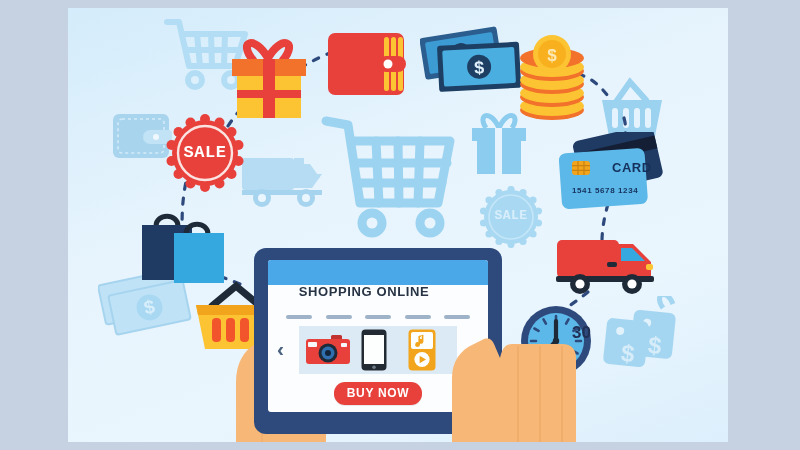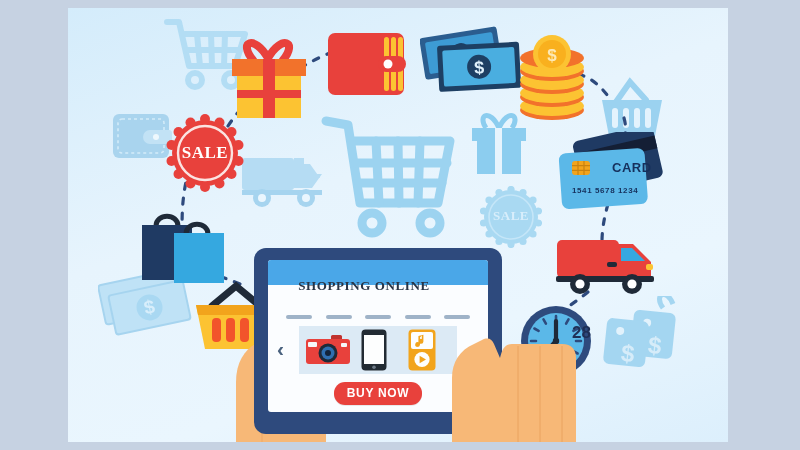--- a/index.html
+++ b/index.html
@@ -16,21 +16,21 @@
     overflow:hidden;
     background:linear-gradient(160deg,#d4ecfb 0%,#e7f4fd 40%,#eaf6fe 70%,#dceffc 100%);
   }
   .abs{position:absolute;}
 
   
   .ic{position:absolute;display:block;}
 
   
   .sale-txt{
-    font-family:Liberation Serif, serif;
+    font-family:Liberation Mono, monospace;
     font-weight:bold;color:#fff;letter-spacing:.5px;
   }
   .tablet-title{
     font-family:"Liberation Sans", sans-serif;
     font-weight:bold;color:#283445;letter-spacing:.6px;
     font-size:13px;text-align:center;white-space:nowrap;
   }
   .buy-btn{
     font-family:"Liberation Sans", sans-serif;
     font-weight:bold;color:#fff;font-size:12px;letter-spacing:.7px;
@@ -282,21 +282,21 @@
           <path d="M38 16 V21 M38 61 V66 M13 41 H18 M58 41 H63"></path>
           <path d="M50.5 19.4 l-2.4 4.2 M25.5 62.6 l2.4 -4.2 M59.6 53.5 l-4.2 -2.4 M16.4 28.5 l4.2 2.4"></path>
           <path d="M59.6 28.5 l-4.2 2.4 M16.4 53.5 l4.2 -2.4 M50.5 62.6 l-2.4 -4.2 M25.5 19.4 l2.4 4.2"></path>
         </g>
         <g stroke="#1f2a38" stroke-width="4.2" stroke-linecap="round">
           <path d="M38 41 V21"></path>
           <path d="M38 41 L25 55"></path>
         </g>
         <circle cx="38" cy="41" r="3.2" fill="#1f2a38"></circle>
       </svg>
-      <div class="abs clock24" style="left:54px;top:24px;">28</div>
+      <div class="abs clock24" style="left:54px;top:24px;">30</div>
     </div>
 
     <div class="abs" style="left:70px;top:198px;">
       <svg width="108" height="86" viewBox="0 0 108 86">
         <path d="M18 20 c0 -13 22 -13 22 0" fill="none" stroke="#1f2a38" stroke-width="5" stroke-linecap="round"></path>
         <rect x="4" y="19" width="50" height="55" fill="#1f3a63"></rect>
         <path d="M48 28 c0 -13 22 -13 22 0" fill="none" stroke="#1f2a38" stroke-width="5" stroke-linecap="round"></path>
         <rect x="36" y="27" width="50" height="50" fill="#35a8e0"></rect>
       </svg>
     </div>
@@ -343,21 +343,21 @@
       <path d="M12 134 V74 c0 -30 20 -44 42 -44 h34 c10 0 14 6 14 13 v91z" fill="#f7b877"></path>
       <path d="M52 30 c-10 10 -14 24 -14 40 v64" fill="none" stroke="#eda361" stroke-width="1.5" opacity=".5"></path>
     </svg>
 
     <div class="abs" style="left:186px;top:240px;width:248px;height:186px;z-index:6;">
       <div class="abs" style="left:0;top:0;width:248px;height:186px;background:#2e4a7d;border-radius:12px;"></div>
       <div class="abs" style="left:14px;top:12px;width:220px;height:152px;background:#fbfdff;border-radius:3px;overflow:hidden;">
 
         <div class="abs" style="left:0;top:0;width:220px;height:25px;background:#4aa7e8;"></div>
 
-        <div class="abs tablet-title" style="left:0;top:18px;width:192px;font-family:Liberation Serif, serif;">SHOPPING ONLINE</div>
+        <div class="abs tablet-title" style="left:0;top:24px;width:192px;">SHOPPING ONLINE</div>
 
         <div class="abs" style="left:18px;top:55px;width:184px;display:flex;justify-content:space-between;">
           <span style="display:block;width:26px;height:4px;background:#9fb3c8;border-radius:2px;"></span>
           <span style="display:block;width:26px;height:4px;background:#9fb3c8;border-radius:2px;"></span>
           <span style="display:block;width:26px;height:4px;background:#9fb3c8;border-radius:2px;"></span>
           <span style="display:block;width:26px;height:4px;background:#9fb3c8;border-radius:2px;"></span>
           <span style="display:block;width:26px;height:4px;background:#9fb3c8;border-radius:2px;"></span>
         </div>
 
         <div class="abs arrow" style="left:9px;top:78px;">‹</div>

